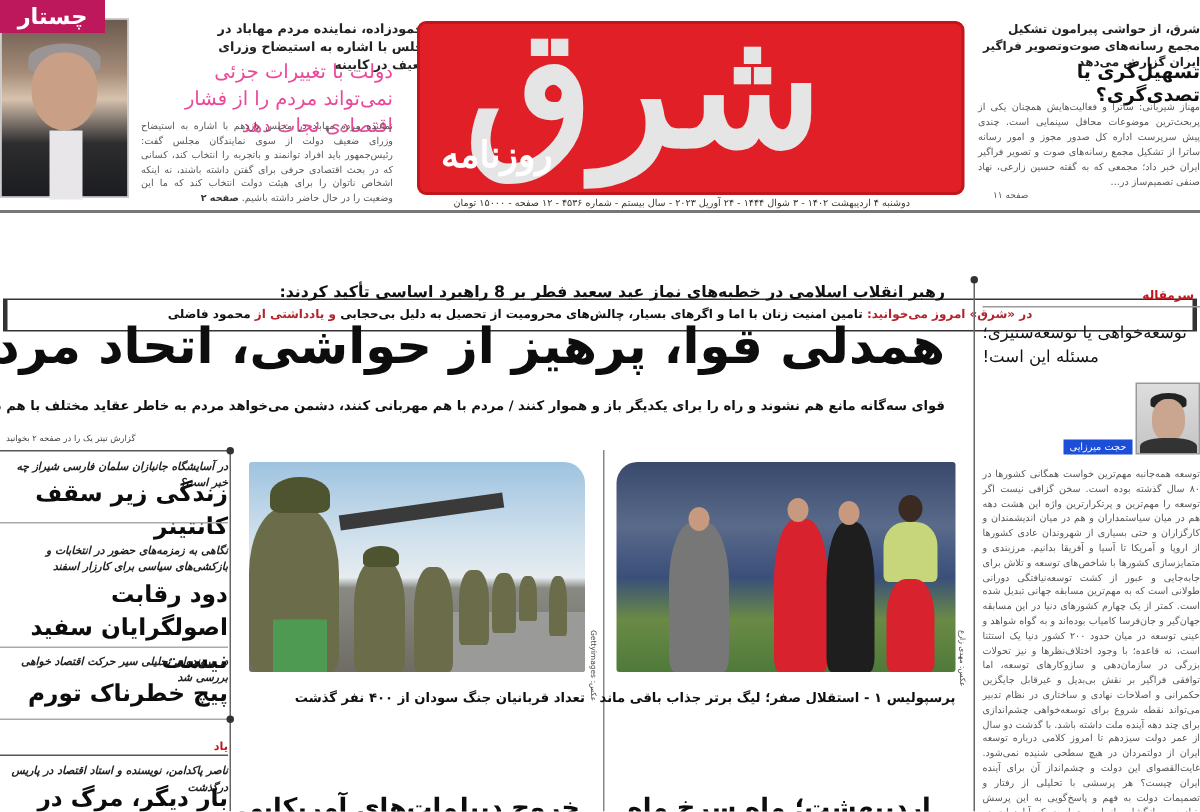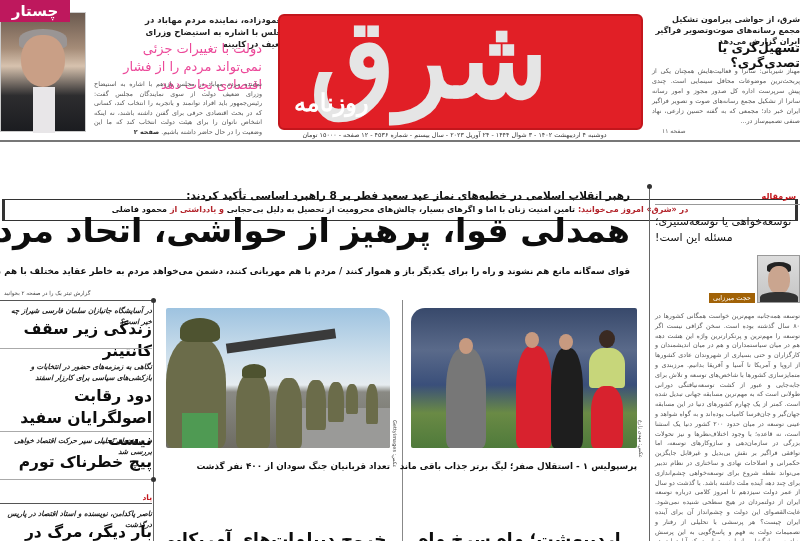--- a/index.html
+++ b/index.html
@@ -44,21 +44,21 @@
 
   
   .vrule-right { left: 649px; top: 185px; width: 1px; height: 356px; background: #666; }
   .ed-label { right: 4px; top: 192px; font-size: 8px; color: #c3161c; font-weight: bold; }
   .ed-line { left: 655px; top: 204px; width: 145px; height: 1px; background: #999; }
   .ed-title { right: 0; top: 214px; width: 145px; font-size: 11px; font-weight: normal; line-height: 16px; color: #111; text-align: left; }
   .ed-photo { left: 757px; top: 255px; width: 43px; height: 48px; background: linear-gradient(180deg,#ddd 0%,#c4c4c4 100%); border:1px solid #999; overflow:hidden; }
   .ed-photo .face { position:absolute; left:10px; top:10px; width:22px; height:28px; background:#caa58f; border-radius:45%; }
   .ed-photo .hair { position:absolute; left:9px; top:6px; width:24px; height:10px; background:#222; border-radius:50% 50% 20% 20%; }
   .ed-photo .suit { position:absolute; left:2px; top:36px; width:38px; height:14px; background:#333; border-radius:40% 40% 0 0; }
-  .ed-author { left: 709px; top: 293px; background: #a16207; color: #fff; font-size: 6.5px; padding: 1px 4px; }
+  .ed-author { left: 709px; top: 293px; background: #1d4ed8; color: #fff; font-size: 6.5px; padding: 1px 4px; }
   .ed-body { right: 0; top: 312px; width: 145px; font-size: 6.4px; line-height: 9.8px; color: #555; text-align: justify; }
 
   
   .vrule-left { left: 153px; top: 300px; width: 1px; height: 241px; background: #666; }
   .lc-kicker { right: 648px; width: 150px; font-size: 7.2px; font-weight: bold; color: #222; text-align: right; line-height: 11px; font-style: italic; }
   .lc-title { right: 648px; width: 150px; font-size: 15.5px; font-weight: bold; color: #0d0d0d; text-align: right; line-height: 22px; }
   .lc-sep { left: 0; width: 152px; height: 1px; background: #aaa; }
   .lc-yad { right: 648px; top: 493px; font-size: 7.5px; font-weight: bold; color: #c3161c; }
 
   

